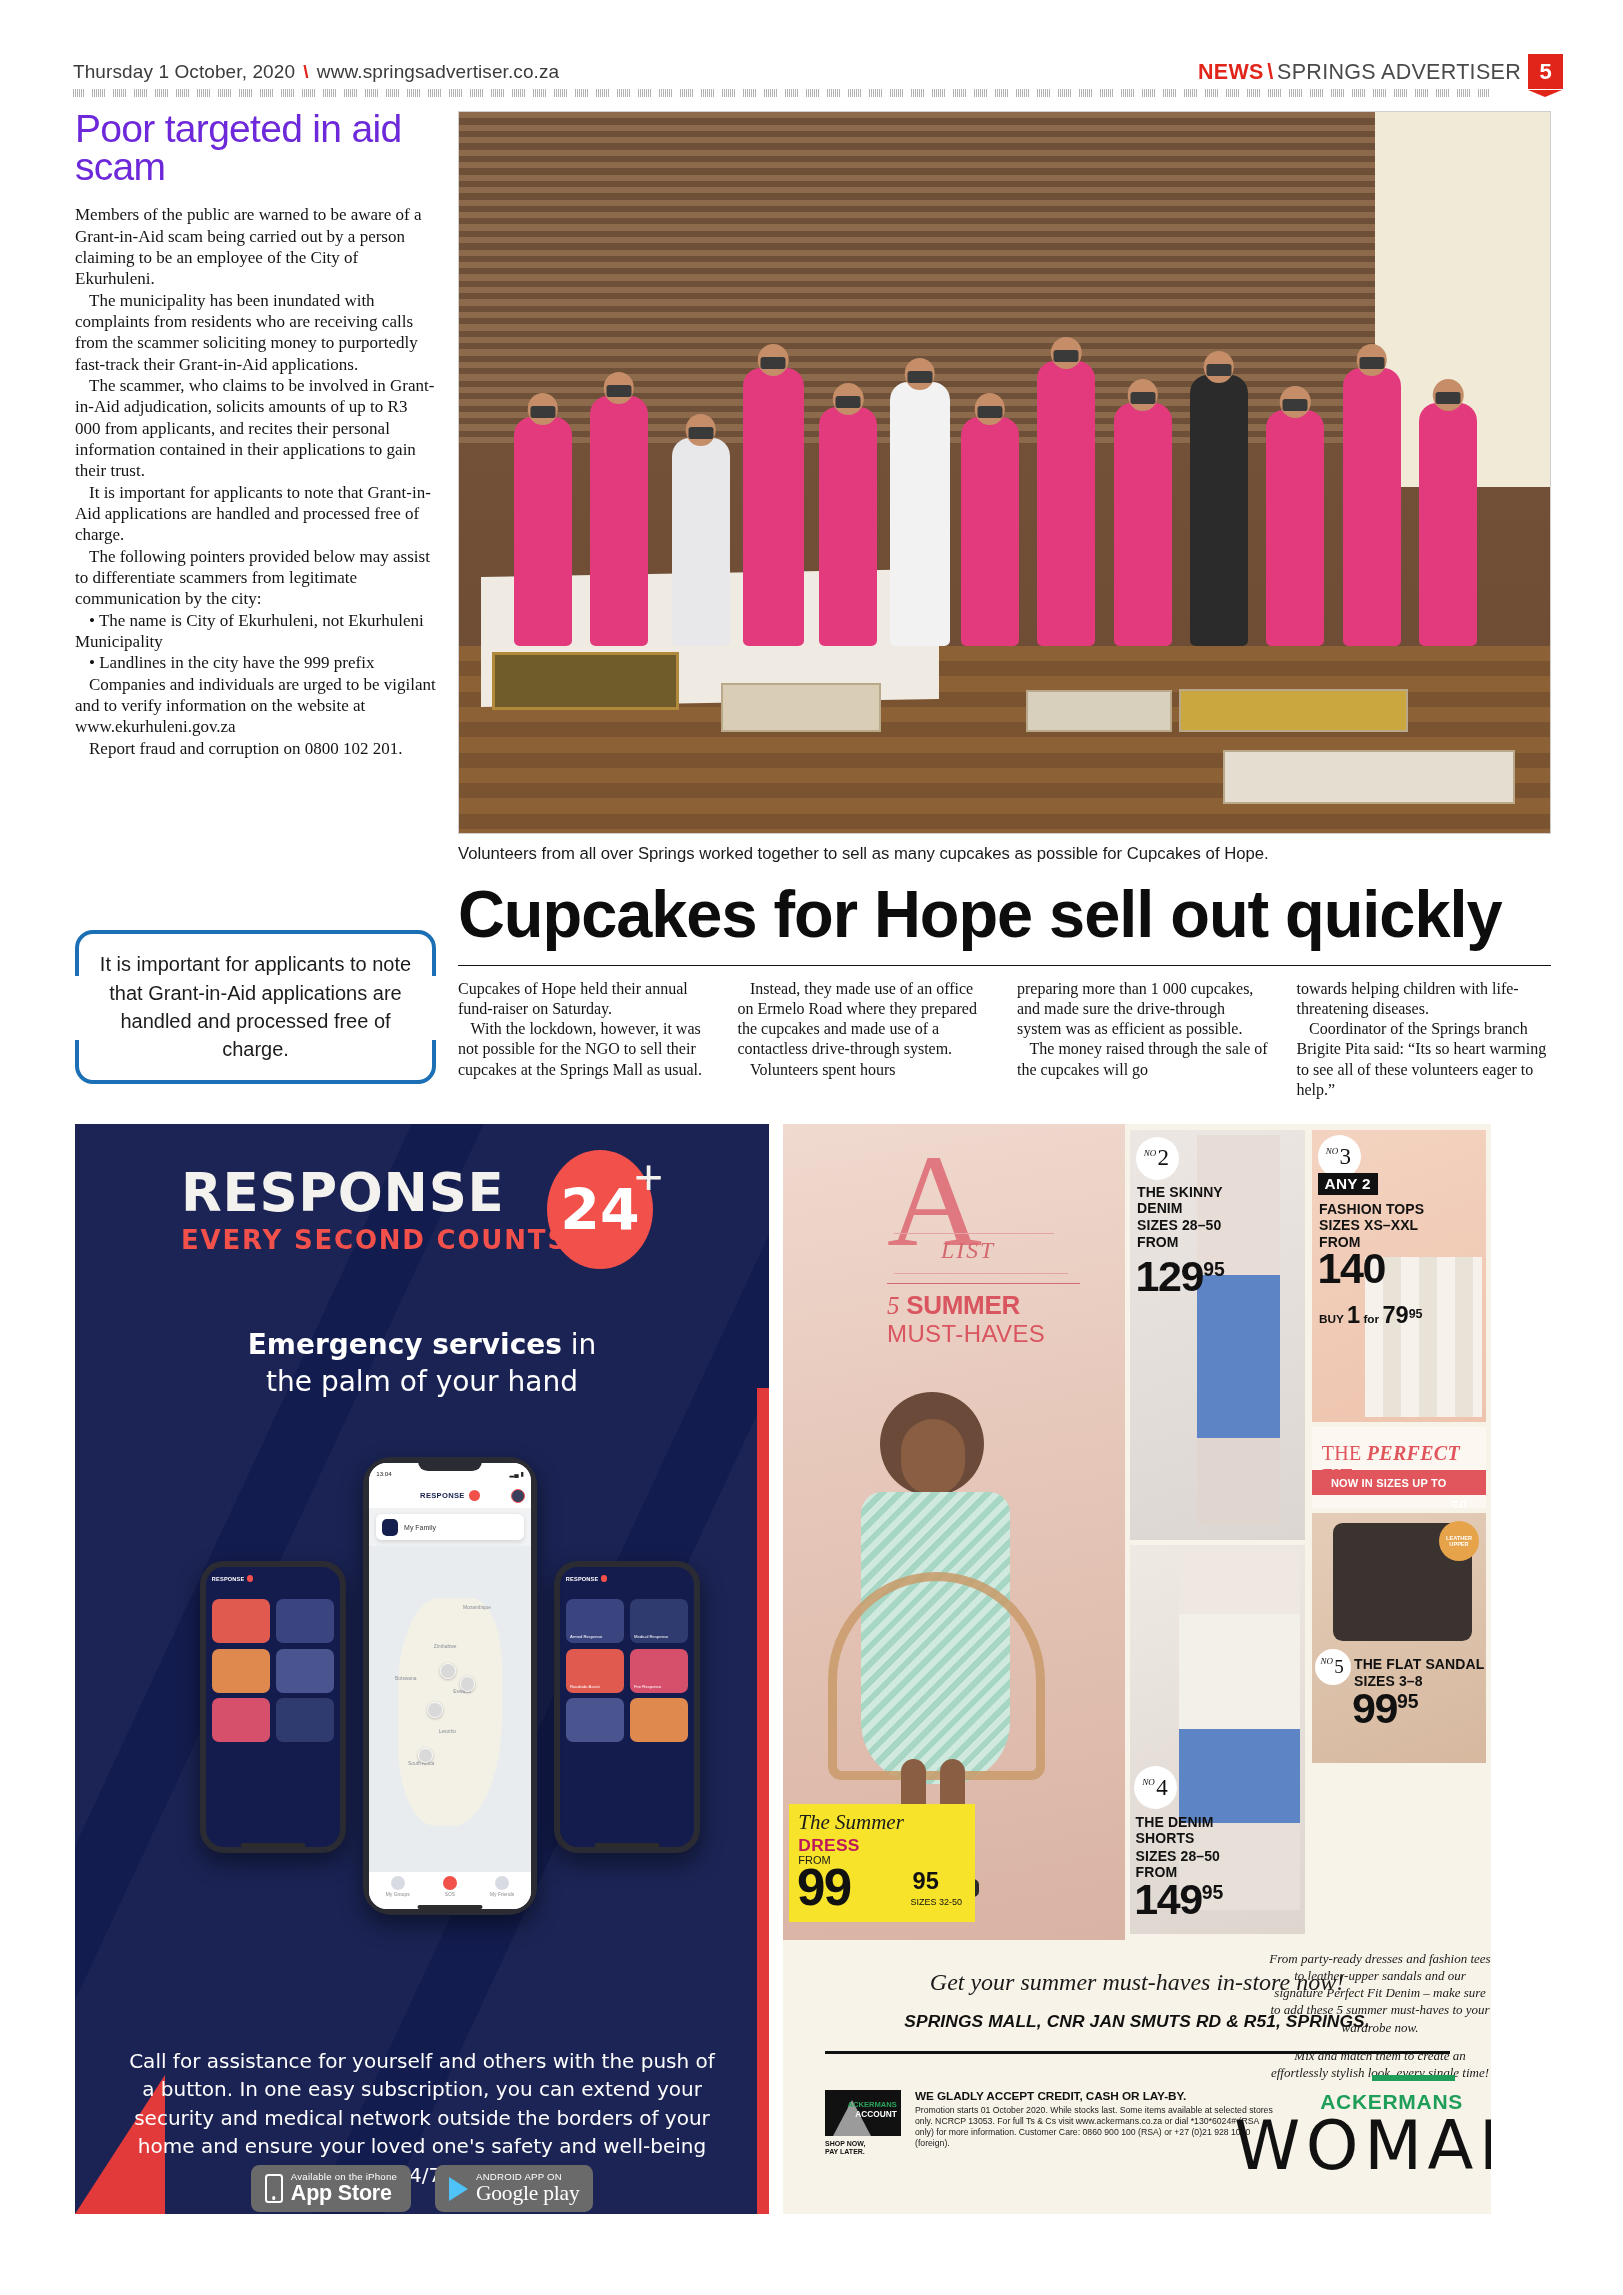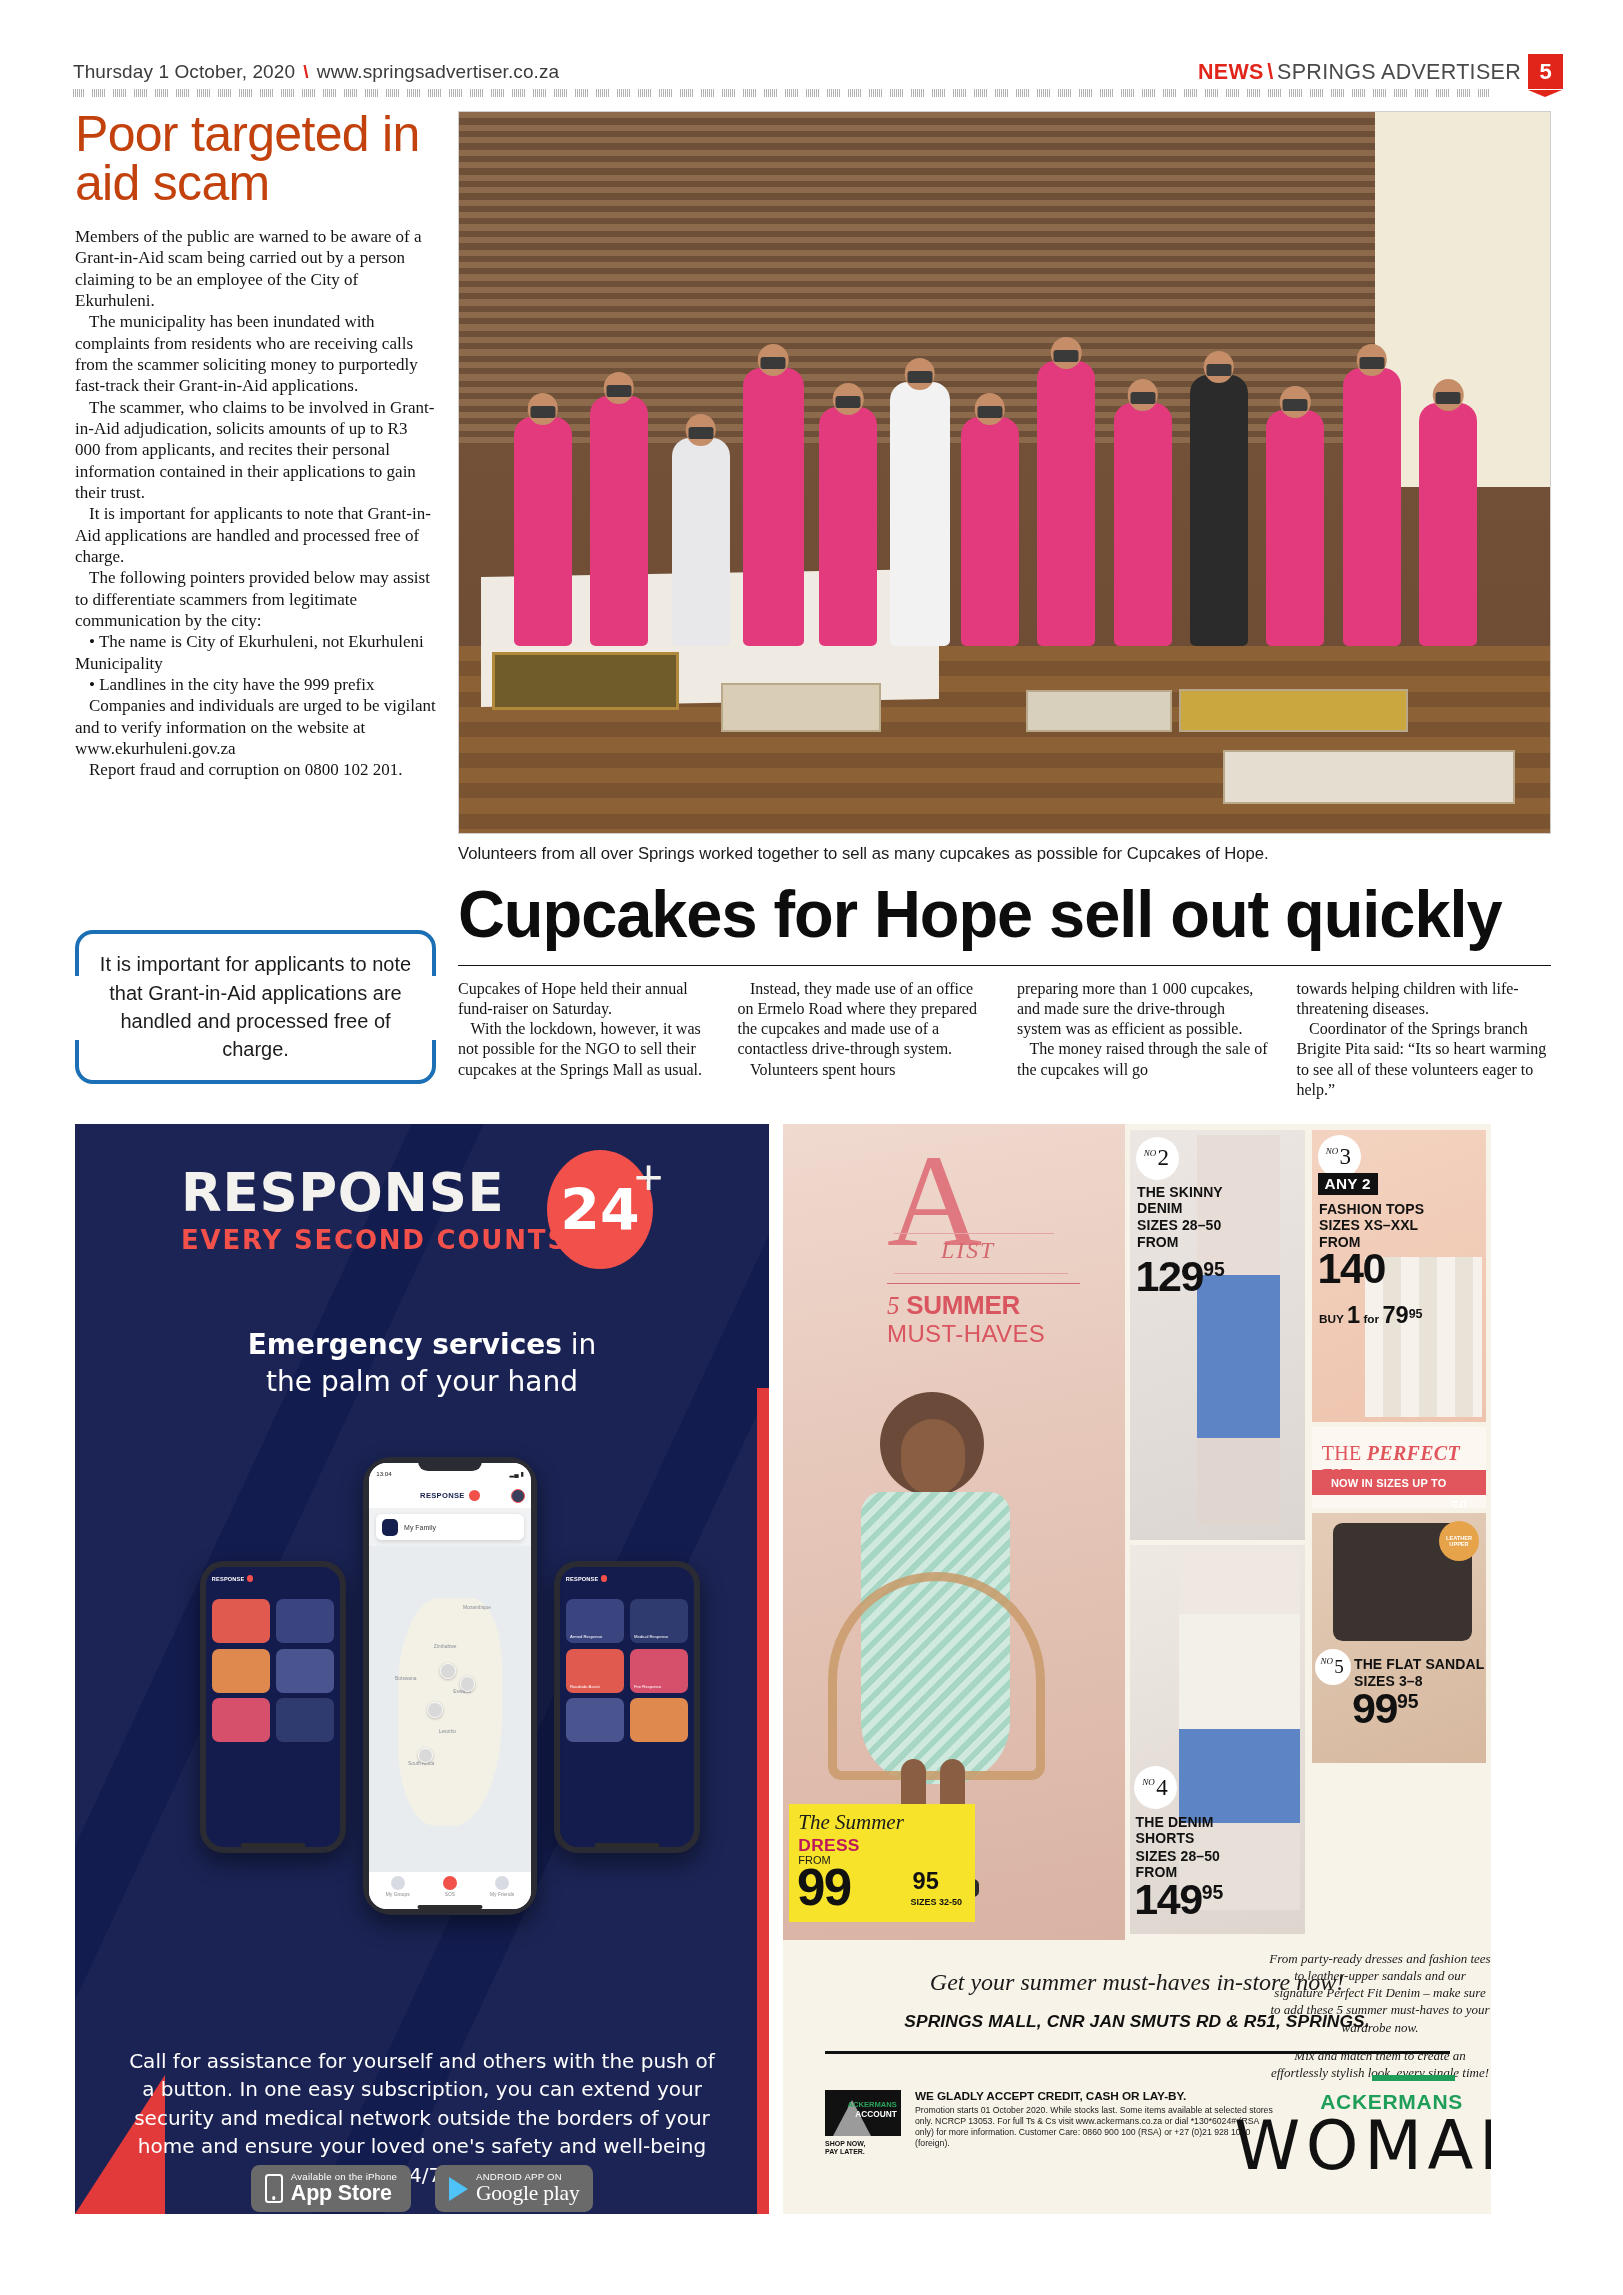--- a/index.html
+++ b/index.html
@@ -38,21 +38,21 @@
   }
   .mast-rule {
     position:absolute; left:73px; top:89px; width:1416px; height:8.3px;
     background:repeating-linear-gradient(to right,#9a9a9a 0,#9a9a9a 0.7px,#ffffff 0.7px,#ffffff 2.1px);
     opacity:.75;
   }
 
   
   .col-left { position:absolute; left:75px; top:110px; width:361px; }
   .hl-main {
-    font-size:50px; line-height:0.98; font-weight:300; color:#c2410c;
+    font-size:39px; line-height:0.98; font-weight:300; color:#6d28d9;
     letter-spacing:-0.7px;
   }
   .body-serif {
     font-family:"Liberation Serif", serif;
     font-size:17px; line-height:1.255; color:#141414; text-align:left;
   }
   .body-serif p { margin:0; }
   .body-serif p.ind { text-indent:14px; }
   .left-body { margin-top:18px; }
 
@@ -220,21 +220,21 @@
     position:absolute; left:14px; bottom:0; width:326px; height:597px;
   }
   .yellowtag{
     position:absolute; left:5.6px; bottom:18px; width:186px; height:118px; background:#f7e32a; z-index:5;
   }
   .yellowtag .t1{ position:absolute; left:9.7px; top:5.6px; font-family:"Liberation Serif", serif; font-style:italic; font-size:21px; color:#1a1a1a; }
   .yellowtag .t2{ position:absolute; left:9.7px; top:30.5px; font-size:17.4px; font-weight:800; color:#be185d; letter-spacing:0.3px; }
   .yellowtag .t3{ position:absolute; left:9.7px; top:50px; font-size:11px; color:#1a1a1a; }
   .yellowtag .price{ position:absolute; left:8.3px; top:61px; font-size:51px; font-weight:800; color:#111; letter-spacing:-1.4px; line-height:.9; }
   .yellowtag .cents{ position:absolute; left:124px; top:64px; font-size:23.6px; font-weight:800; color:#111; }
-  .yellowtag .szs{ position:absolute; left:122px; top:93px; font-size:9px; font-weight:700; color:#111; }
+  .yellowtag .szs{ position:absolute; left:122px; top:93px; font-size:9px; font-weight:400; color:#111; }
 
   .cellpanel{ position:absolute; background:#fff; overflow:hidden; }
   .cp2{ left:347px; top:5.6px; width:175px; height:410px; background:linear-gradient(160deg,#ece7e3,#dcd6d2); }
   .cp3{ left:529px; top:5.6px; width:174px; height:292px; background:linear-gradient(160deg,#f3d3c0,#eec4ae); }
   .cp4{ left:347px; top:421px; width:175px; height:389px; background:linear-gradient(160deg,#efe9e4,#ddd5ce); }
   .cp5{ left:529px; top:389px; width:174px; height:250px; background:linear-gradient(160deg,#e4cdb8,#d6b89f); }
   .cp-pf{ left:529px; top:303px; width:174px; height:81px; background:#fdf7f1; }
 
   .no-circ{
     position:absolute; width:43px; height:43px; border-radius:50%; background:#fff;

